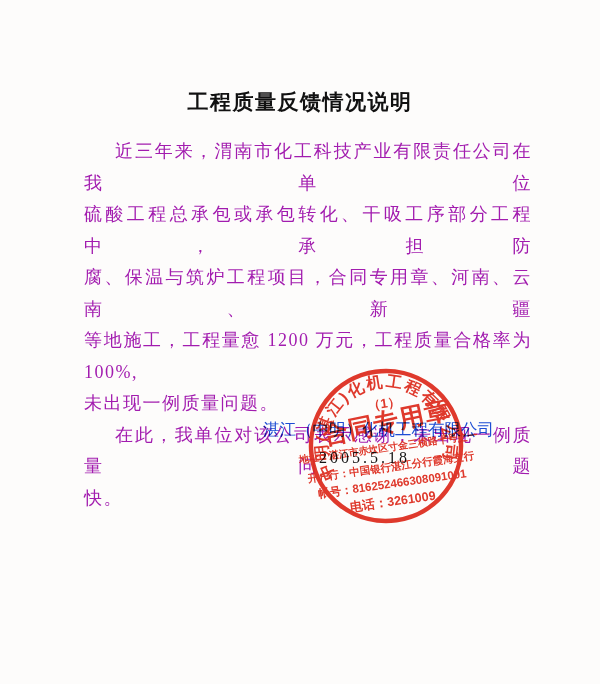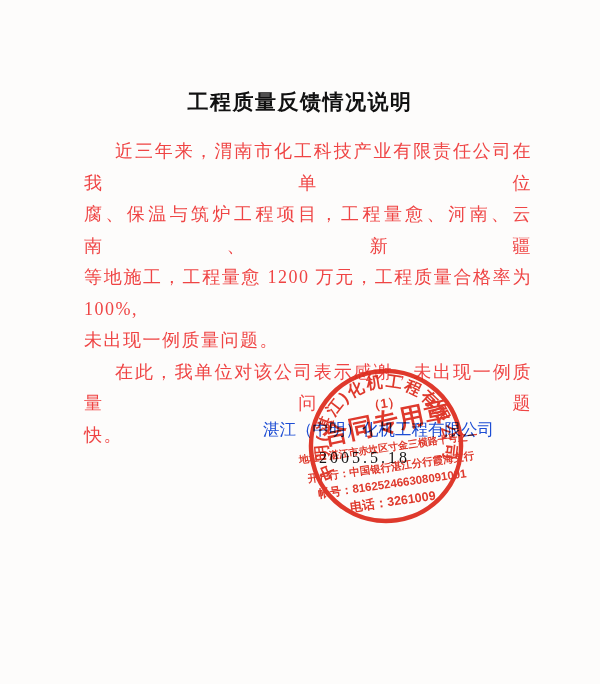--- a/index.html
+++ b/index.html
@@ -25,21 +25,21 @@
     font-weight:bold;
     letter-spacing:1.5px;
     color:#111;
   }
   .body-text{
     position:absolute;
     left:84px;top:136px;width:448px;
     font-size:18px;
     line-height:31.5px;
     letter-spacing:1.5px;
-    color:#ef4444;
+    color:#a21caf;
   }
   .line{white-space:nowrap;}
   .line.jf{
     white-space:normal;
     text-align:justify;
     text-align-last:justify;
   }
   .line.ind{text-indent:31px;}
   .signature{
     position:absolute;
@@ -73,21 +73,22 @@
 </style>
 </head>
 <body>
 
 <div class="page">
 
   <h1 class="title">工程质量反馈情况说明</h1>
 
   <div class="body-text">
     <div class="line jf ind">近三年来，渭南市化工科技产业有限责任公司在我单位</div>
-    <div class="line jf">腐、保温与筑炉工程项目，工程量愈、河南、云南、新疆</div>
+    <div class="line jf">硫酸工程总承包或承包转化、干吸工序部分工程中，承担防</div>
+    <div class="line jf">腐、保温与筑炉工程项目，合同专用章、河南、云南、新疆</div>
     <div class="line jf">等地施工，工程量愈 1200 万元，工程质量合格率为 100%,</div>
     <div class="line">未出现一例质量问题。</div>
     <div class="line jf ind">在此，我单位对该公司表示感谢，未出现一例质量问题</div>
     <div class="line">快。</div>
   </div>
 
   <div class="seal">
     <svg width="164" height="164" viewBox="0 0 164 164" xmlns="http://www.w3.org/2000/svg">
       <g fill="#dd2b1d">
         <g transform="rotate(-8 81 81)">

